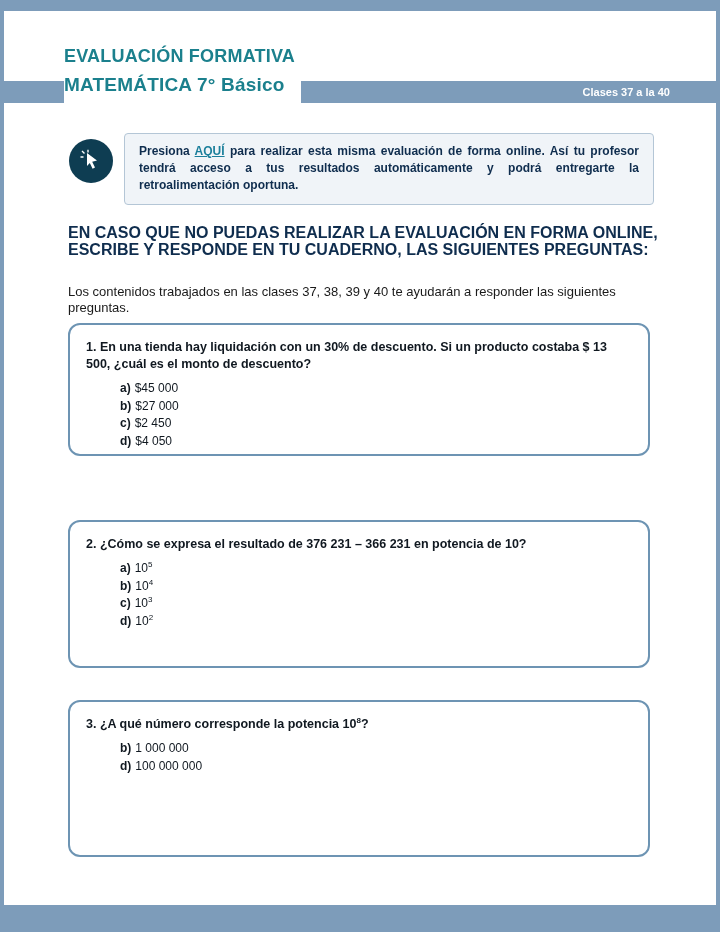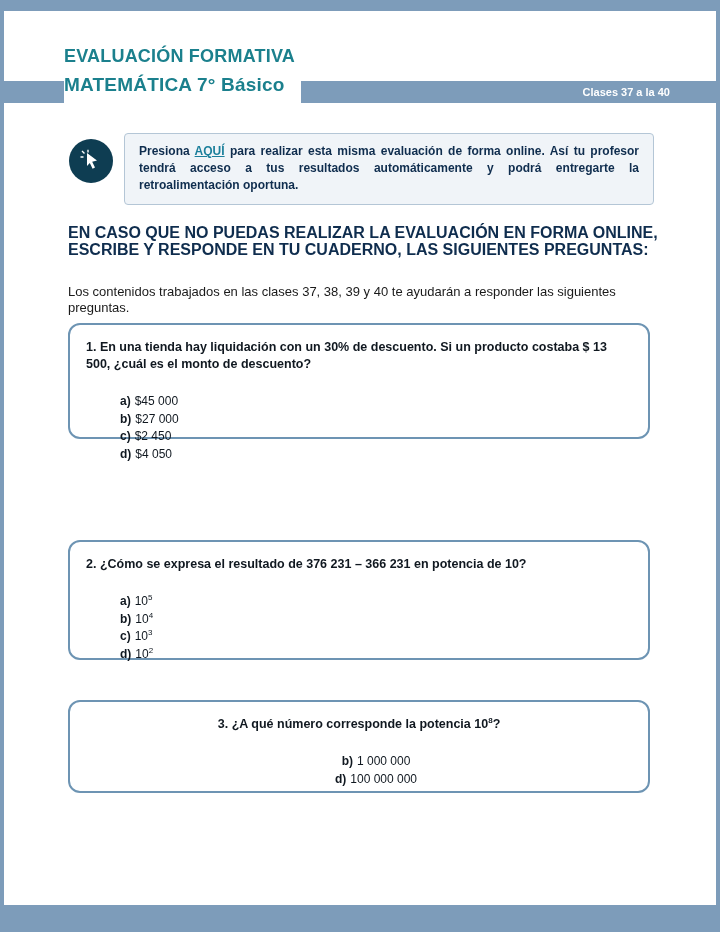--- a/index.html
+++ b/index.html
@@ -48,25 +48,25 @@
   .intro-line {
     position:absolute; left:68px; top:284px; width:600px;
     font-size:13px; color:#1a1a1a; line-height:16px;
   }
 
   
   .qbox {
     position:absolute; left:68px; width:582px; box-sizing:border-box; background:#ffffff;
     border:2px solid #6d94b3; border-radius:12px; padding:14px 16px 12px 16px;
   }
-  .qbox.q1 { top:323px; height:116px; }
-  .qbox.q2 { top:540px; height:120px; }
-  .qbox.q3 { top:700px; height:93px;text-align:center; }
+  .qbox.q1 { top:323px; height:133px; }
+  .qbox.q2 { top:520px; height:148px; }
+  .qbox.q3 { top:700px; height:157px; }
   .qtext { font-weight:bold; font-size:12.5px; color:#101820; line-height:17px; }
-  .opts  { margin-top:20px; margin-left:34px; }
+  .opts  { margin-top:7px; margin-left:34px; }
   .opt   { font-size:12px; line-height:17.5px; color:#101820; }
   .optlabel { font-weight:bold; margin-right:4px; }
   sup { font-size:8px; line-height:0; }
 </style>
 </head>
 <body>
 
 <div class="page">
 
   <div class="frame-top"></div>

